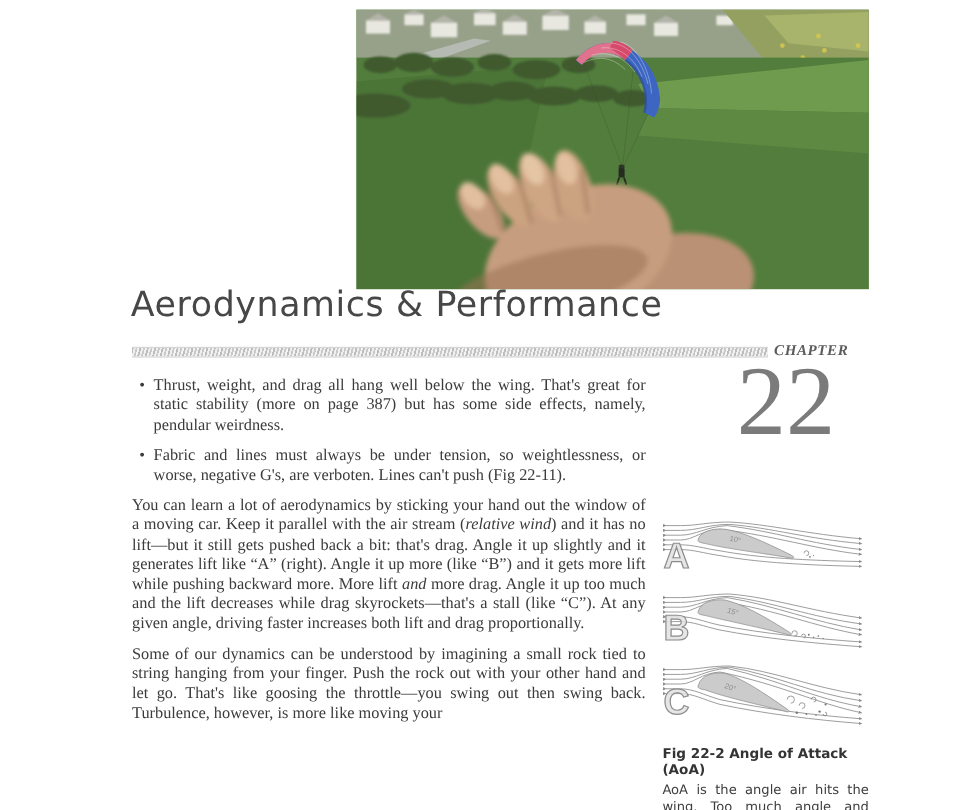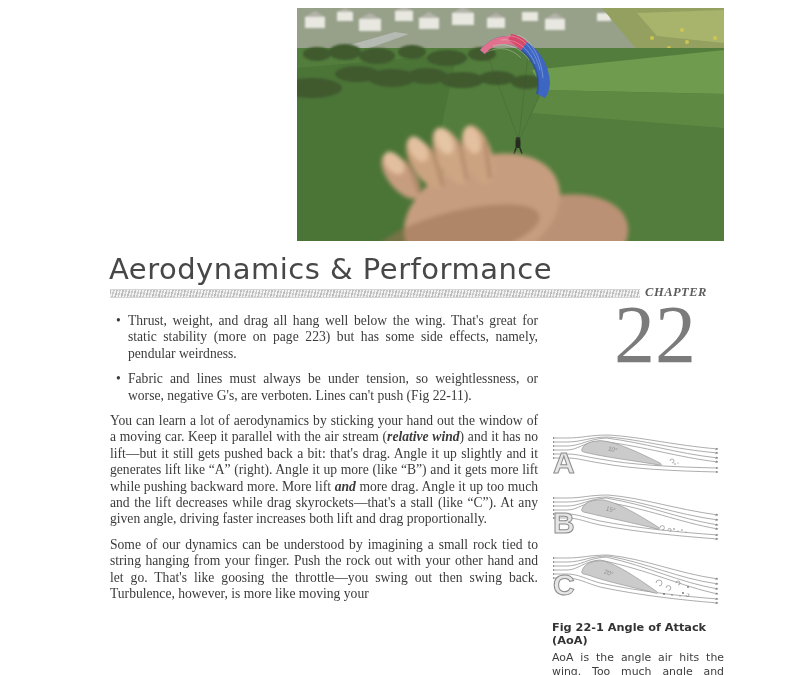--- a/index.html
+++ b/index.html
@@ -2,35 +2,35 @@
 <html><head>
 <meta charset="utf-8">
 <style>
   html,body{margin:0;padding:0;background:#ffffff;}
   .page{position:relative;width:798px;height:675px;background:#ffffff;overflow:hidden;
         font-family:"Liberation Serif",serif;color:#3b3b3b;}
   
   .photo{position:absolute;left:297px;top:8px;width:427px;height:233px;overflow:hidden;background:#55803c;}
   .photo svg{display:block;}
   
-  .title{position:absolute;left:109px;top:252px;width:540px;
+  .title{position:absolute;left:109px;top:236px;width:540px;
          font-family:"DejaVu Sans","Liberation Sans",sans-serif;font-weight:400;
          font-size:29px;letter-spacing:.5px;color:#474747;}
   .band{position:absolute;left:110px;top:289px;width:530px;height:7px;
         background:repeating-linear-gradient(105deg,#bdbdbd 0 1.5px,#efefef 1.5px 3px,#c9c9c9 3px 4.5px,#f3f3f3 4.5px 6px);
         border-top:1px solid #d6d6d6;border-bottom:1px solid #d6d6d6;}
   .chapter-label{position:absolute;left:644px;top:285px;width:64px;text-align:center;
         font-family:"Liberation Serif",serif;font-style:italic;font-weight:bold;
         font-size:12.5px;letter-spacing:.5px;color:#5c5c5c;}
   .chapter-num{position:absolute;left:600px;top:297px;width:110px;text-align:center;
         font-family:"Liberation Serif",serif;font-size:82px;line-height:76px;color:#7b7b7b;}
   
   .main-col{position:absolute;left:110px;top:311px;width:428px;}
   .main-col p{margin:0 0 9px 0;font-size:13.6px;line-height:16.4px;text-align:justify;}
-  .main-col em{font-style:italic;font-weight:bold;}
+  .main-col em{font-style:italic;}
   ul.bullets{margin:2px 0 6px 0;padding:0 0 0 18px;list-style:none;}
   ul.bullets li{position:relative;margin:0 0 9px 0;font-size:13.6px;line-height:16.4px;text-align:justify;}
   ul.bullets li::before{content:"•";position:absolute;left:-12px;top:0;color:#3b3b3b;}
   h2.sec{margin:12px 0 6px 0;padding:0 0 2px 0;
         font-family:"Liberation Sans",sans-serif;font-weight:bold;font-size:17px;
         color:#1f1f1f;border-bottom:1.5px solid #2e2e2e;}
   
   .sidebar{position:absolute;left:552px;top:433px;width:172px;}
   .fig-title{margin:8px 0 4px 0;font-family:"DejaVu Sans","Liberation Sans",sans-serif;
         font-weight:bold;font-size:11.3px;color:#333;}
@@ -173,21 +173,21 @@
     </svg>
   </div>
 
   <div class="title">Aerodynamics &amp; Performance</div>
   <div class="band"></div>
   <div class="chapter-label">CHAPTER</div>
   <div class="chapter-num">22</div>
 
   <div class="main-col">
     <ul class="bullets">
-      <li><span>Thrust, weight, and drag all hang well below the wing. That's great for static stability (more on page 223) but has some side effects, namely, pendular weirdness.</span></li>
+      <li><span>Thrust, weight, and drag all hang well below the wing. That's great for static stability (more on page 387) but has some side effects, namely, pendular weirdness.</span></li>
       <li><span>Fabric and lines must always be under tension, so weightlessness, or worse, negative G's, are verboten. Lines can't push (Fig 22-11).</span></li>
     </ul>
     <p><span>You can learn a lot of aerodynamics by sticking your hand out the window of a moving car. Keep it parallel with the air stream (</span><em>relative wind</em><span>) and it has no lift—but it still gets pushed back a bit: that's drag. Angle it up slightly and it generates lift like “A” (right). Angle it up more (like “B”) and it gets more lift while pushing backward more. More lift </span><em>and</em><span> more drag. Angle it up too much and the lift decreases while drag skyrockets—that's a stall (like “C”). At any given angle, driving faster increases both lift and drag proportionally.</span></p>
     <p><span>Some of our dynamics can be understood by imagining a small rock tied to string hanging from your finger. Push the rock out with your other hand and let go. That's like goosing the throttle—you swing out then swing back. Turbulence, however, is more like moving your </span></p>
 
   </div>
 
   <aside class="sidebar">
     <svg width="172" height="176" viewBox="0 0 172 176">
       <defs>
@@ -262,18 +262,18 @@
           <circle cx="112" cy="39" r="1" fill="#787878" stroke="none"></circle>
           <circle cx="120" cy="40" r=".8" fill="#787878" stroke="none"></circle>
           <circle cx="131" cy="38" r="1" fill="#787878" stroke="none"></circle>
           <circle cx="136" cy="32" r=".9" fill="#787878" stroke="none"></circle>
           <circle cx="128" cy="41" r=".6" fill="#787878" stroke="none"></circle>
         </g>
         <text class="diag-letter" x="1" y="40">C</text>
       </g>
     </svg>
 
-    <div class="fig-title">Fig 22-1 Angle of Attack (AoA)</div>
+    <div class="fig-title">Fig 22-2 Angle of Attack (AoA)</div>
     <p class="fig-body">AoA is the angle air hits the wing. Too much angle and airflow separates as shown by the swirls, decreasing lift.</p>
     
   </aside>
 
 </div>
 
 </body></html>

